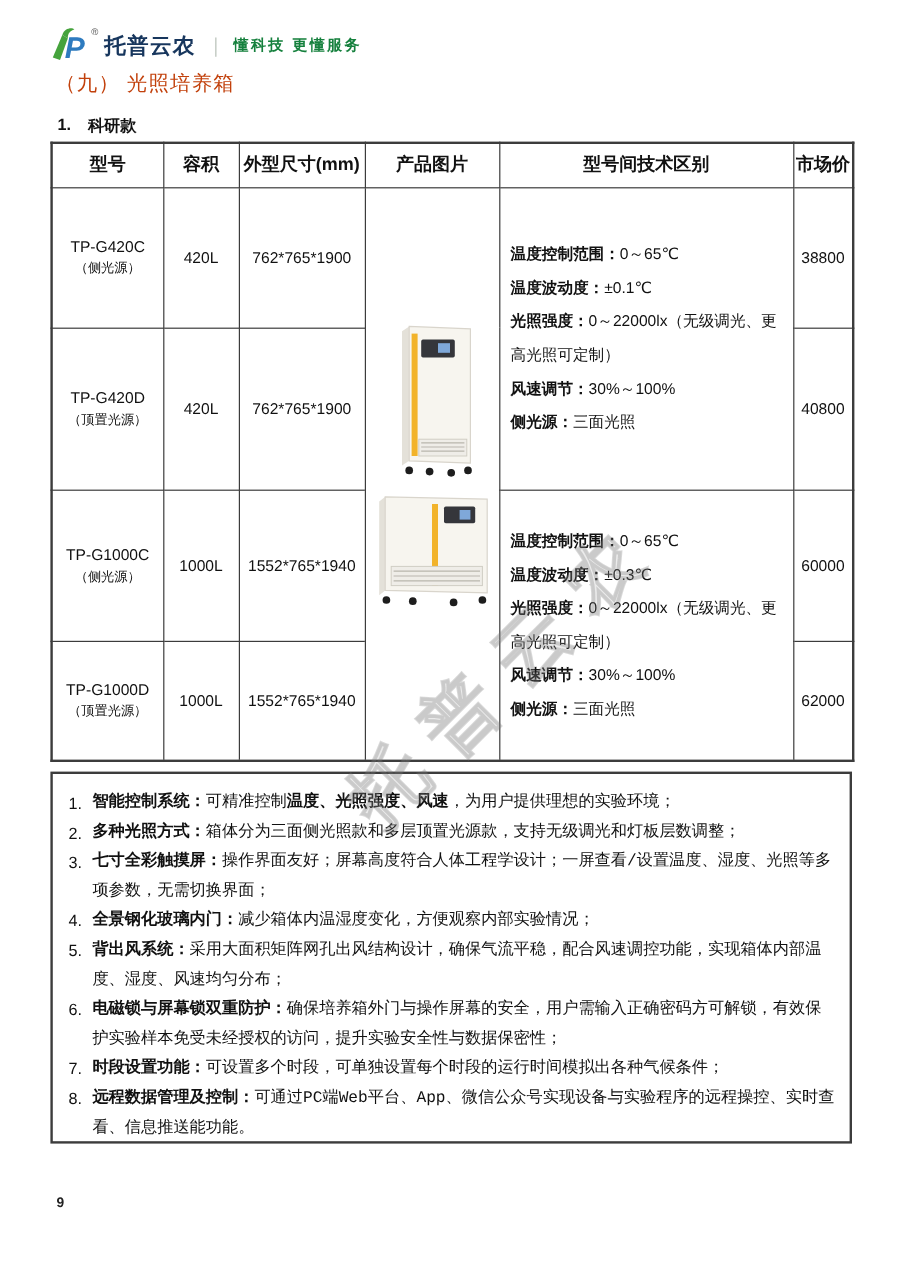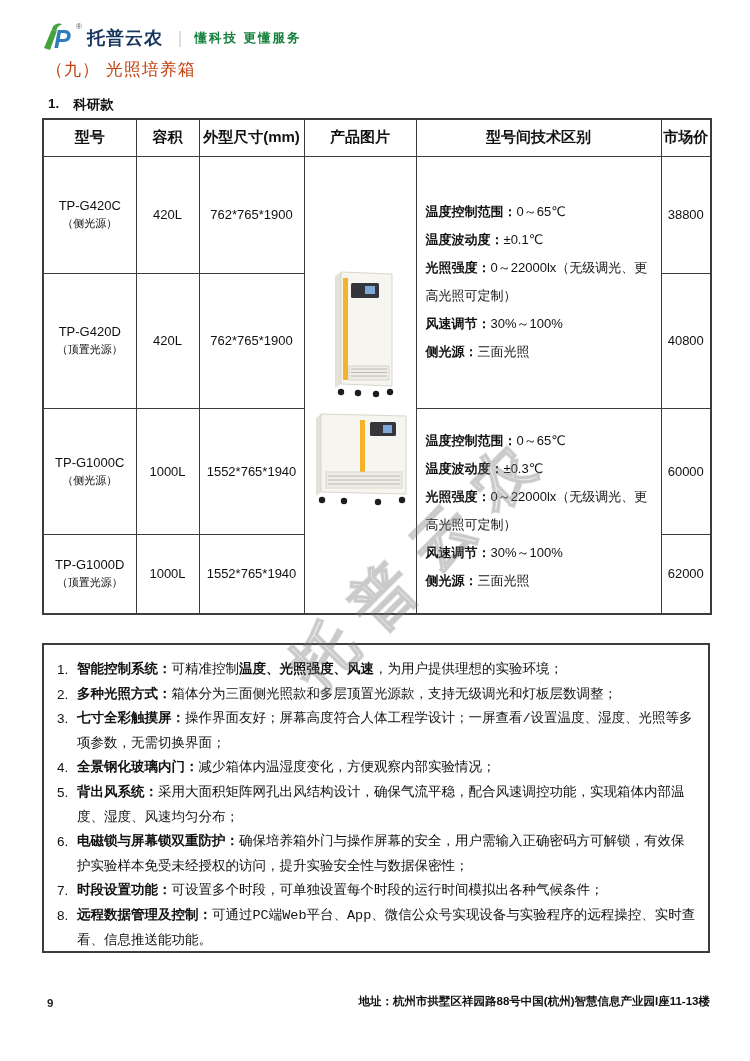--- a/index.html
+++ b/index.html
@@ -173,21 +173,21 @@
             <div class="spec-line"><b>温度控制范围：</b>0～65℃</div>
             <div class="spec-line"><b>温度波动度：</b>±0.3℃</div>
             <div class="spec-line"><b>光照强度：</b>0～22000lx（无级调光、更高光照可定制）</div>
             <div class="spec-line"><b>风速调节：</b>30%～100%</div>
             <div class="spec-line"><b>侧光源：</b>三面光照</div>
           </td>
       <td class="cell-center">60000</td>
     </tr>
 
     <tr>
-      <td class="cell-center" style="height:80px;">
+      <td class="cell-center" style="height:100px;">
         <span>TP-G1000D</span>
         <span class="model-note">（顶置光源）</span>
       </td>
       <td class="cell-center">1000L</td>
       <td class="cell-center">1552*765*1940</td>
       <td class="cell-center">62000</td>
     </tr>
   </tbody>
     </table>
 
@@ -221,16 +221,15 @@
         <div class="f-text"><b>时段设置功能：</b><span>可设置多个时段，可单独设置每个时段的运行时间模拟出各种气候条件；</span></div>
       </div>
       <div class="feature-item">
         <span class="f-num">8.</span>
         <div class="f-text"><b>远程数据管理及控制：</b><span>可通过PC端Web平台、App、微信公众号实现设备与实验程序的远程操控、实时查看、信息推送能功能。</span></div>
       </div>
     </div>
 
   <div class="footer-pagenum">9</div>
   <div class="footer-contact">
-    <div>地址：杭州市拱墅区祥园路88号中国(杭州)智慧信息产业园I座11-13楼</div>
   </div>
 
 </div>
 
 </body></html>

